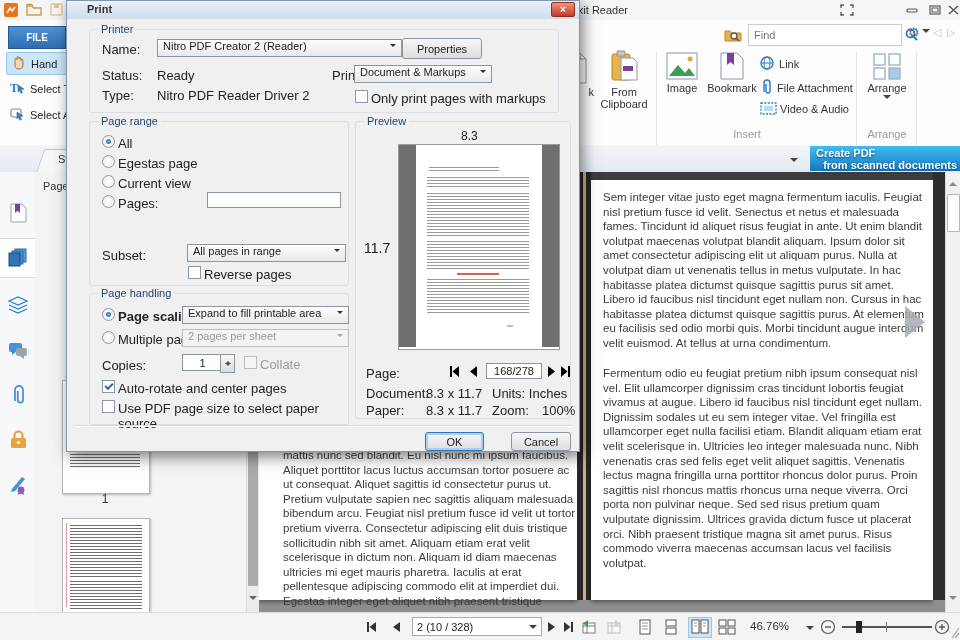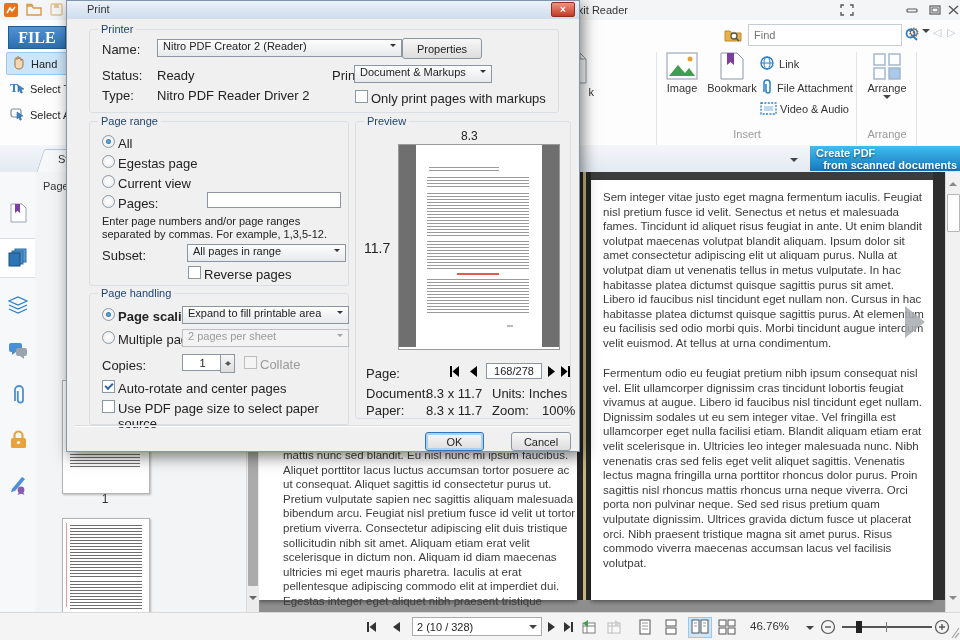--- a/index.html
+++ b/index.html
@@ -4,21 +4,21 @@
 <style>
   html,body{margin:0;padding:0;background:#555;}
   .screen{position:relative;width:960px;height:640px;background:#f0f0f0;overflow:hidden;
           font-family:"Liberation Sans",sans-serif;font-size:11px;color:#1e1e1e;}
   .abs{position:absolute;}
   
   .titlebar{left:0;top:0;width:960px;height:20px;background:#f4f5f7;border-bottom:1px solid #e7e9ec;}
   .apptitle{top:4px;font-size:11px;color:#333;}
   .ribbon{left:0;top:20px;width:960px;height:125px;background:#fdfdfe;border-bottom:1px solid #c9d4e0;}
   .filetab{display:flex;align-items:center;justify-content:center;color:#fff;font-weight:bold;
-           background:linear-gradient(#4e93d6,#2d6eb0);border:1px solid #245a92;font-size:16px;font-family:Liberation Serif, serif;}
+           background:linear-gradient(#4e93d6,#2d6eb0);border:1px solid #245a92;font-size:10px;}
   .tool{display:flex;align-items:center;gap:5px;font-size:11px;color:#222;padding:2px 4px;border-radius:2px;}
   .tool.active{background:#cde5f8;border:1px solid #9cc8ec;}
   .riblabel{font-size:11px;color:#333;text-align:center;line-height:12px;}
   .groupname{font-size:11px;color:#9a9a9a;text-align:center;}
   .vsep{width:1px;background:#e2e4e8;}
   .findbox{display:flex;align-items:center;background:#fff;border:1px solid #c6ccd4;height:20px;}
   .findbox input{border:none;outline:none;flex:1;font-size:11px;padding:0 5px;background:transparent;color:#444;
                  font-family:"Liberation Sans",sans-serif;}
   
   .tabbar{left:0;top:145px;width:960px;height:27px;background:linear-gradient(#f3f6fa,#e3eaf2);border-bottom:1px solid #bac6d3;}
@@ -49,21 +49,21 @@
   
   .statusbar{left:0;top:612px;width:960px;height:28px;background:#f4f4f4;border-top:1px solid #d9d9d9;}
   .sb-combo{display:flex;align-items:center;background:#fff;border:1px solid #ababab;font-size:11px;padding:0 4px;}
   .caret{width:0;height:0;border:4px solid transparent;border-top-color:#444;margin-top:4px;}
   .zoomtext{font-size:11.5px;color:#333;}
   
   .dialog{left:66px;top:0;width:512px;height:450px;background:#f0f0f0;border:1px solid #8296ab;
           box-shadow:3px 5px 14px rgba(0,0,0,.5);z-index:50;}
   .dlg-title{left:0;top:0;width:100%;height:17px;background:linear-gradient(#eaf1f9,#cfdded);
              border-bottom:1px solid #d4dce6;}
-  .dlg-title-text{font-size:11px;font-weight:normal;color:#333;}
+  .dlg-title-text{font-size:11px;font-weight:bold;color:#333;}
   .dlg-close{display:flex;align-items:center;justify-content:center;width:22px;height:13px;border-radius:2px;
              background:linear-gradient(#f1927e,#c23b28);border:1px solid #8e2f1f;color:#fff;font-size:10px;font-weight:bold;line-height:10px;}
   .group{border:1px solid #d9dfe5;border-radius:3px;background:#f0f0f0;}
   .group-label{position:absolute;top:-7px;left:8px;background:#f0f0f0;padding:0 3px;color:#1f4470;font-size:11px;}
   .lbl{font-size:13px;color:#222;}
   .combo{display:flex;align-items:flex-start;background:linear-gradient(#fdfdfd,#e7e9eb);border:1px solid #8c96a2;
          font-size:11px;padding:0 5px;color:#222;}
   .combo .arr{margin-left:auto;width:0;height:0;border:3.5px solid transparent;border-top-color:#333;margin-top:4px;}
   .combo.disabled{background:#f3f3f3;color:#9a9a9a;border-color:#bcc0c4;}
   .combo.disabled .arr{border-top-color:#a6a6a6;}
@@ -186,20 +186,29 @@
     </div>
 
     <div class="abs" style="left:560px;top:32px;width:34px">
       <svg width="30" height="32">
           <path d="M4 1h16l6 6v24H4z" fill="#fff" stroke="#8a98a8"></path>
           <path d="M20 1v6h6" fill="none" stroke="#8a98a8"></path>
         </svg>
       <div class="riblabel" style="text-align:right">k</div>
     </div>
 
+    <div class="abs" style="left:596px;top:30px;width:56px;text-align:center">
+      <svg width="30" height="34">
+        <rect x="3" y="4" width="18" height="26" rx="2" fill="#e9b24c" stroke="#b5832f"></rect>
+        <rect x="8" y="1" width="8" height="5" rx="1" fill="#c9c9c9" stroke="#8f8f8f"></rect>
+        <path d="M12 8h12l4 4v18H12z" fill="#fff" stroke="#8a98a8"></path>
+        <rect x="14" y="16" width="10" height="5" fill="#7b3fa0"></rect>
+      </svg>
+      <div class="riblabel" style="width:56px">From Clipboard</div>
+    </div>
     <div class="abs vsep" style="left:656px;top:32px;height:100px"></div>
 
     <div class="abs" style="left:662px;top:32px;width:40px;text-align:center">
       <svg width="32" height="28">
         <rect x="1" y="1" width="30" height="26" fill="#fff" stroke="#8a98a8"></rect>
         <circle cx="24" cy="7" r="2.5" fill="#e9a13b"></circle>
         <path d="M3 24l9-11 7 8 4-5 6 8z" fill="#3f9e4f"></path>
       </svg>
       <div class="riblabel">Image</div>
     </div>
@@ -479,21 +488,20 @@
       <span class="group-label">Page range</span>
       <span class="abs radio sel" style="left:12px;top:13px"></span>
       <span class="abs lbl" style="left:28px;top:14px">All</span>
       <span class="abs radio" style="left:12px;top:33px"></span>
       <span class="abs lbl" style="left:28px;top:34px">Egestas page</span>
       <span class="abs radio" style="left:12px;top:53px"></span>
       <span class="abs lbl" style="left:28px;top:54px">Current view</span>
       <span class="abs radio" style="left:12px;top:73px"></span>
       <span class="abs lbl" style="left:28px;top:74px">Pages:</span>
       <input class="abs tinput" style="left: 117px; top: 70px; width: 126px; height: 14px;">
-      <div class="abs hint" style="left:12px;top:93px;width:238px">Enter page numbers and/or page ranges separated by commas. For example, 1,3,5-12.</div>
       <span class="abs lbl" style="left:12px;top:126px">Subset:</span>
       <div class="abs combo" style="left:97px;top:122px;width:147px;height:16px">
         <span>All pages in range</span>
           <span class="arr"></span>
       </div>
       <span class="abs cb" style="left:98px;top:144px"></span>
       <span class="abs lbl" style="left:114px;top:145px">Reverse pages</span>
     </div>
 
     <div class="abs group" style="left:22px;top:292px;width:258px;height:130px">

